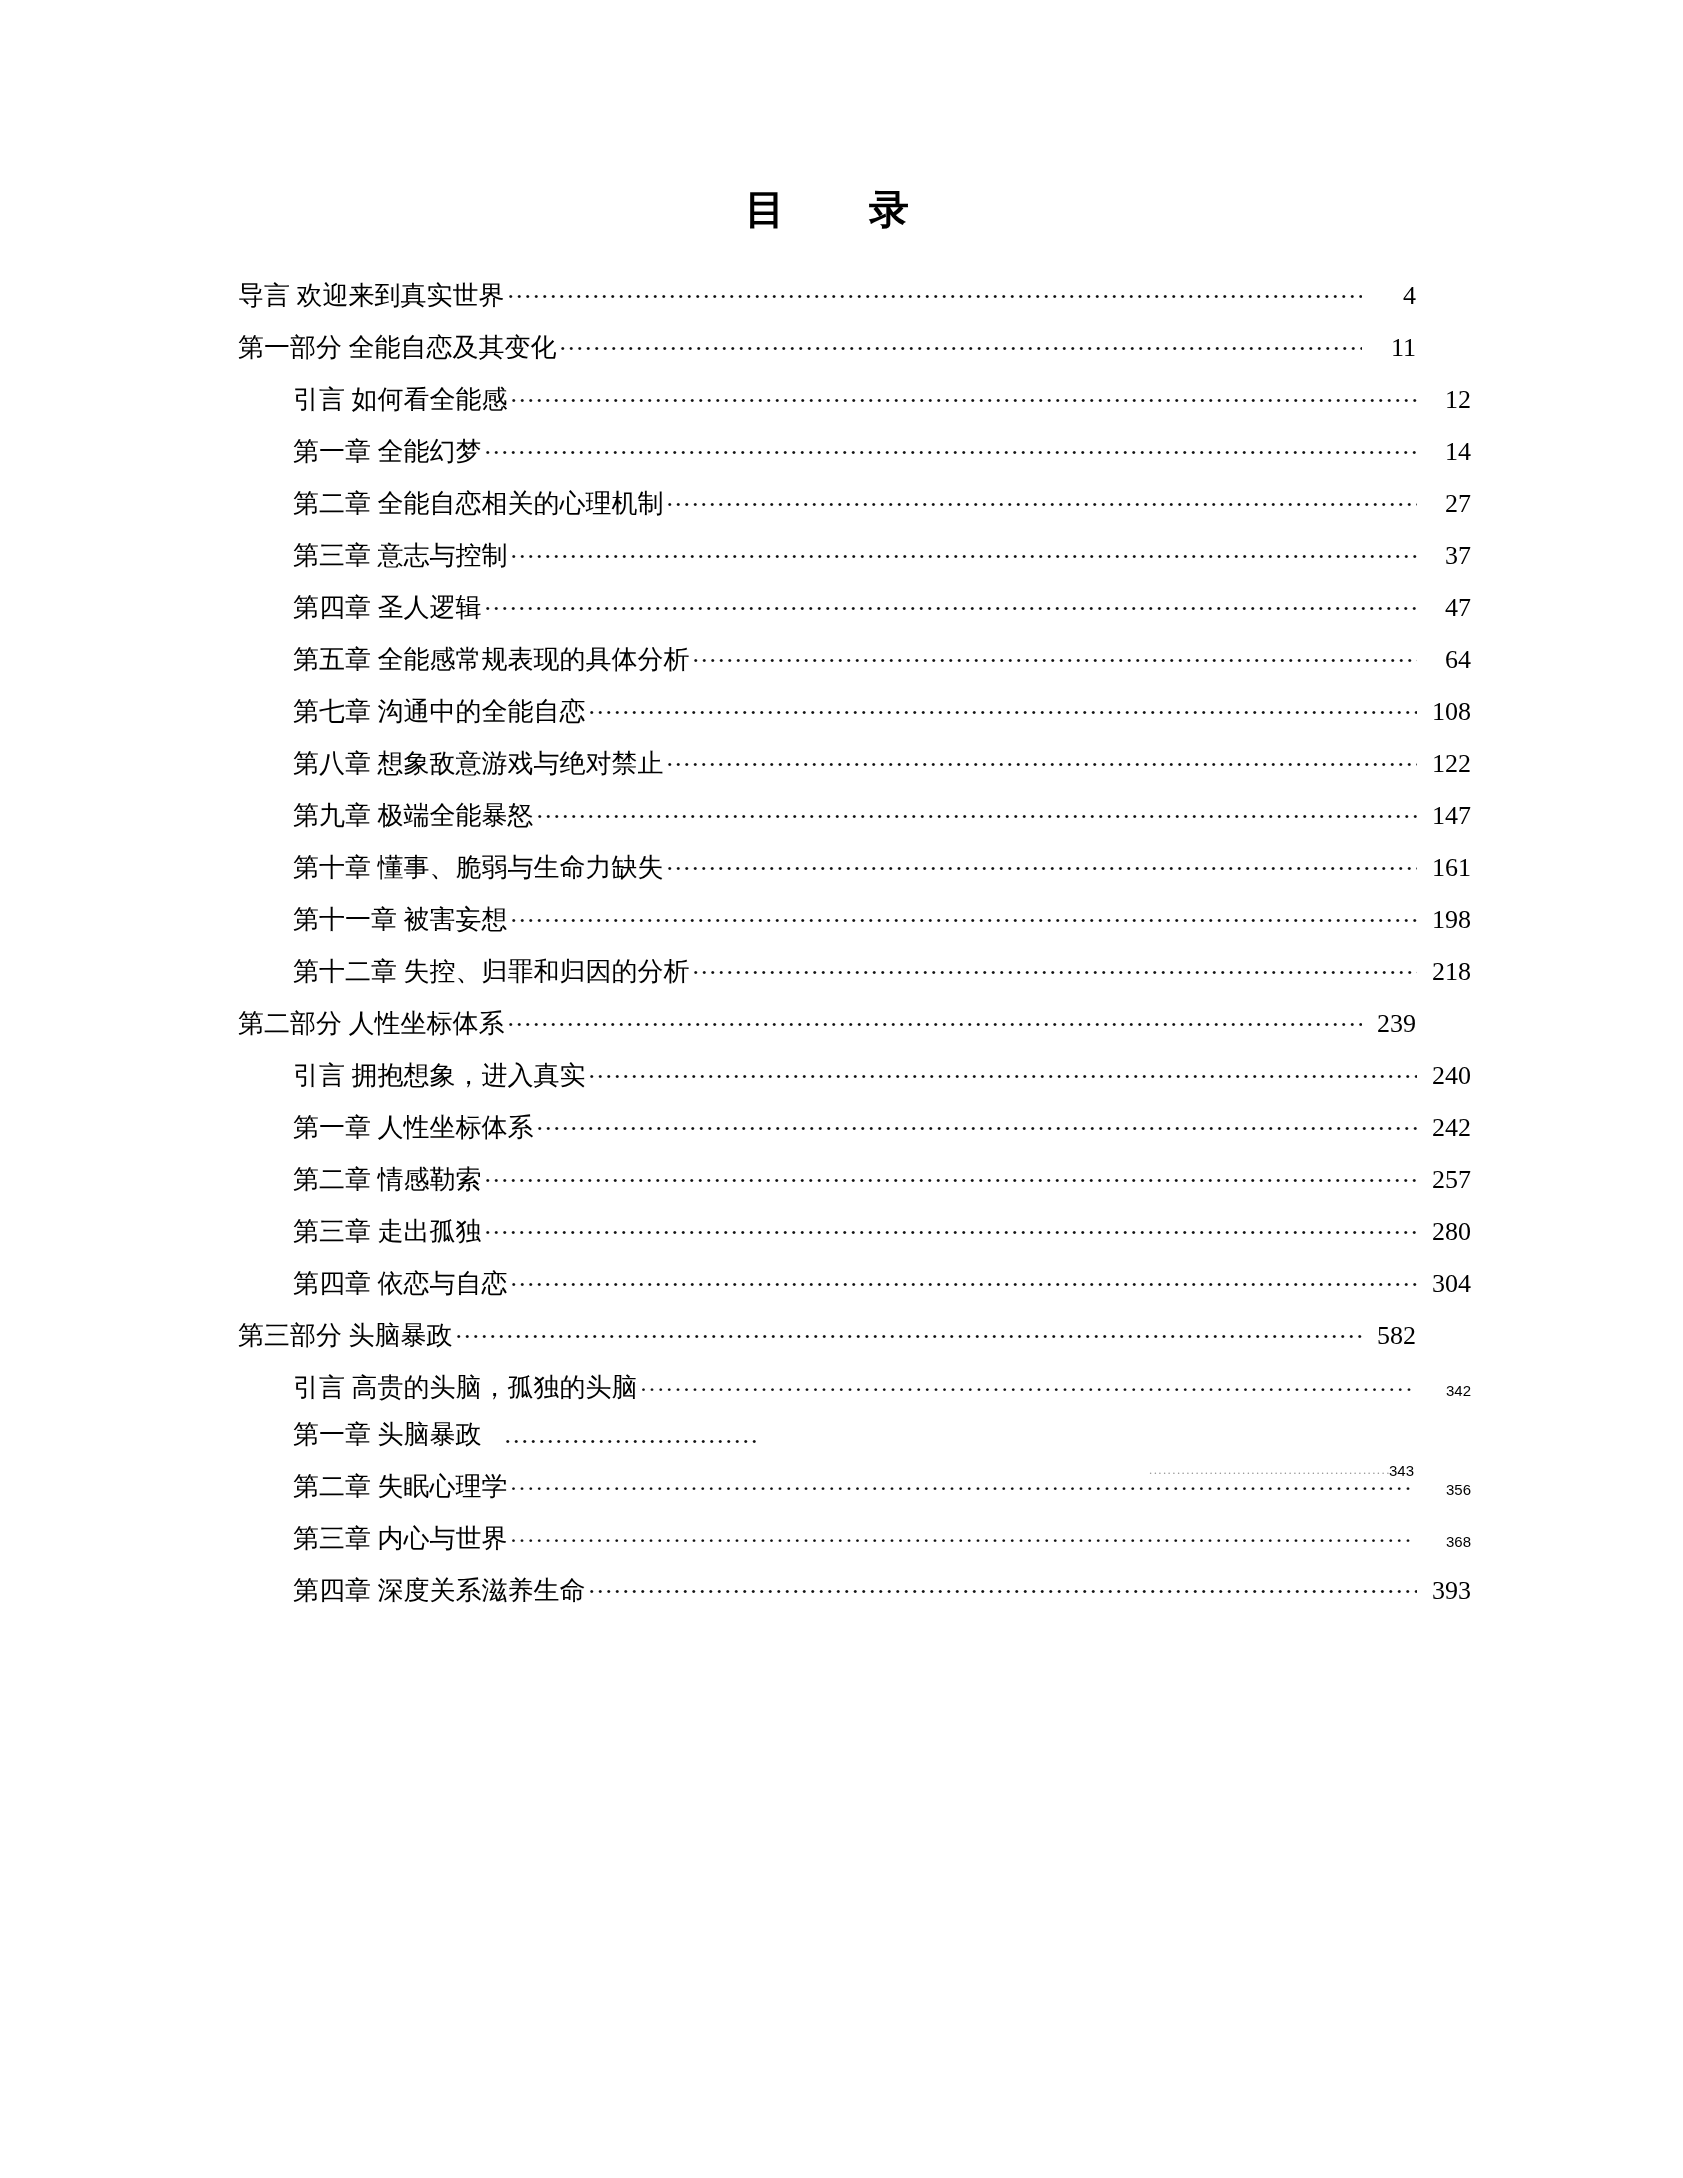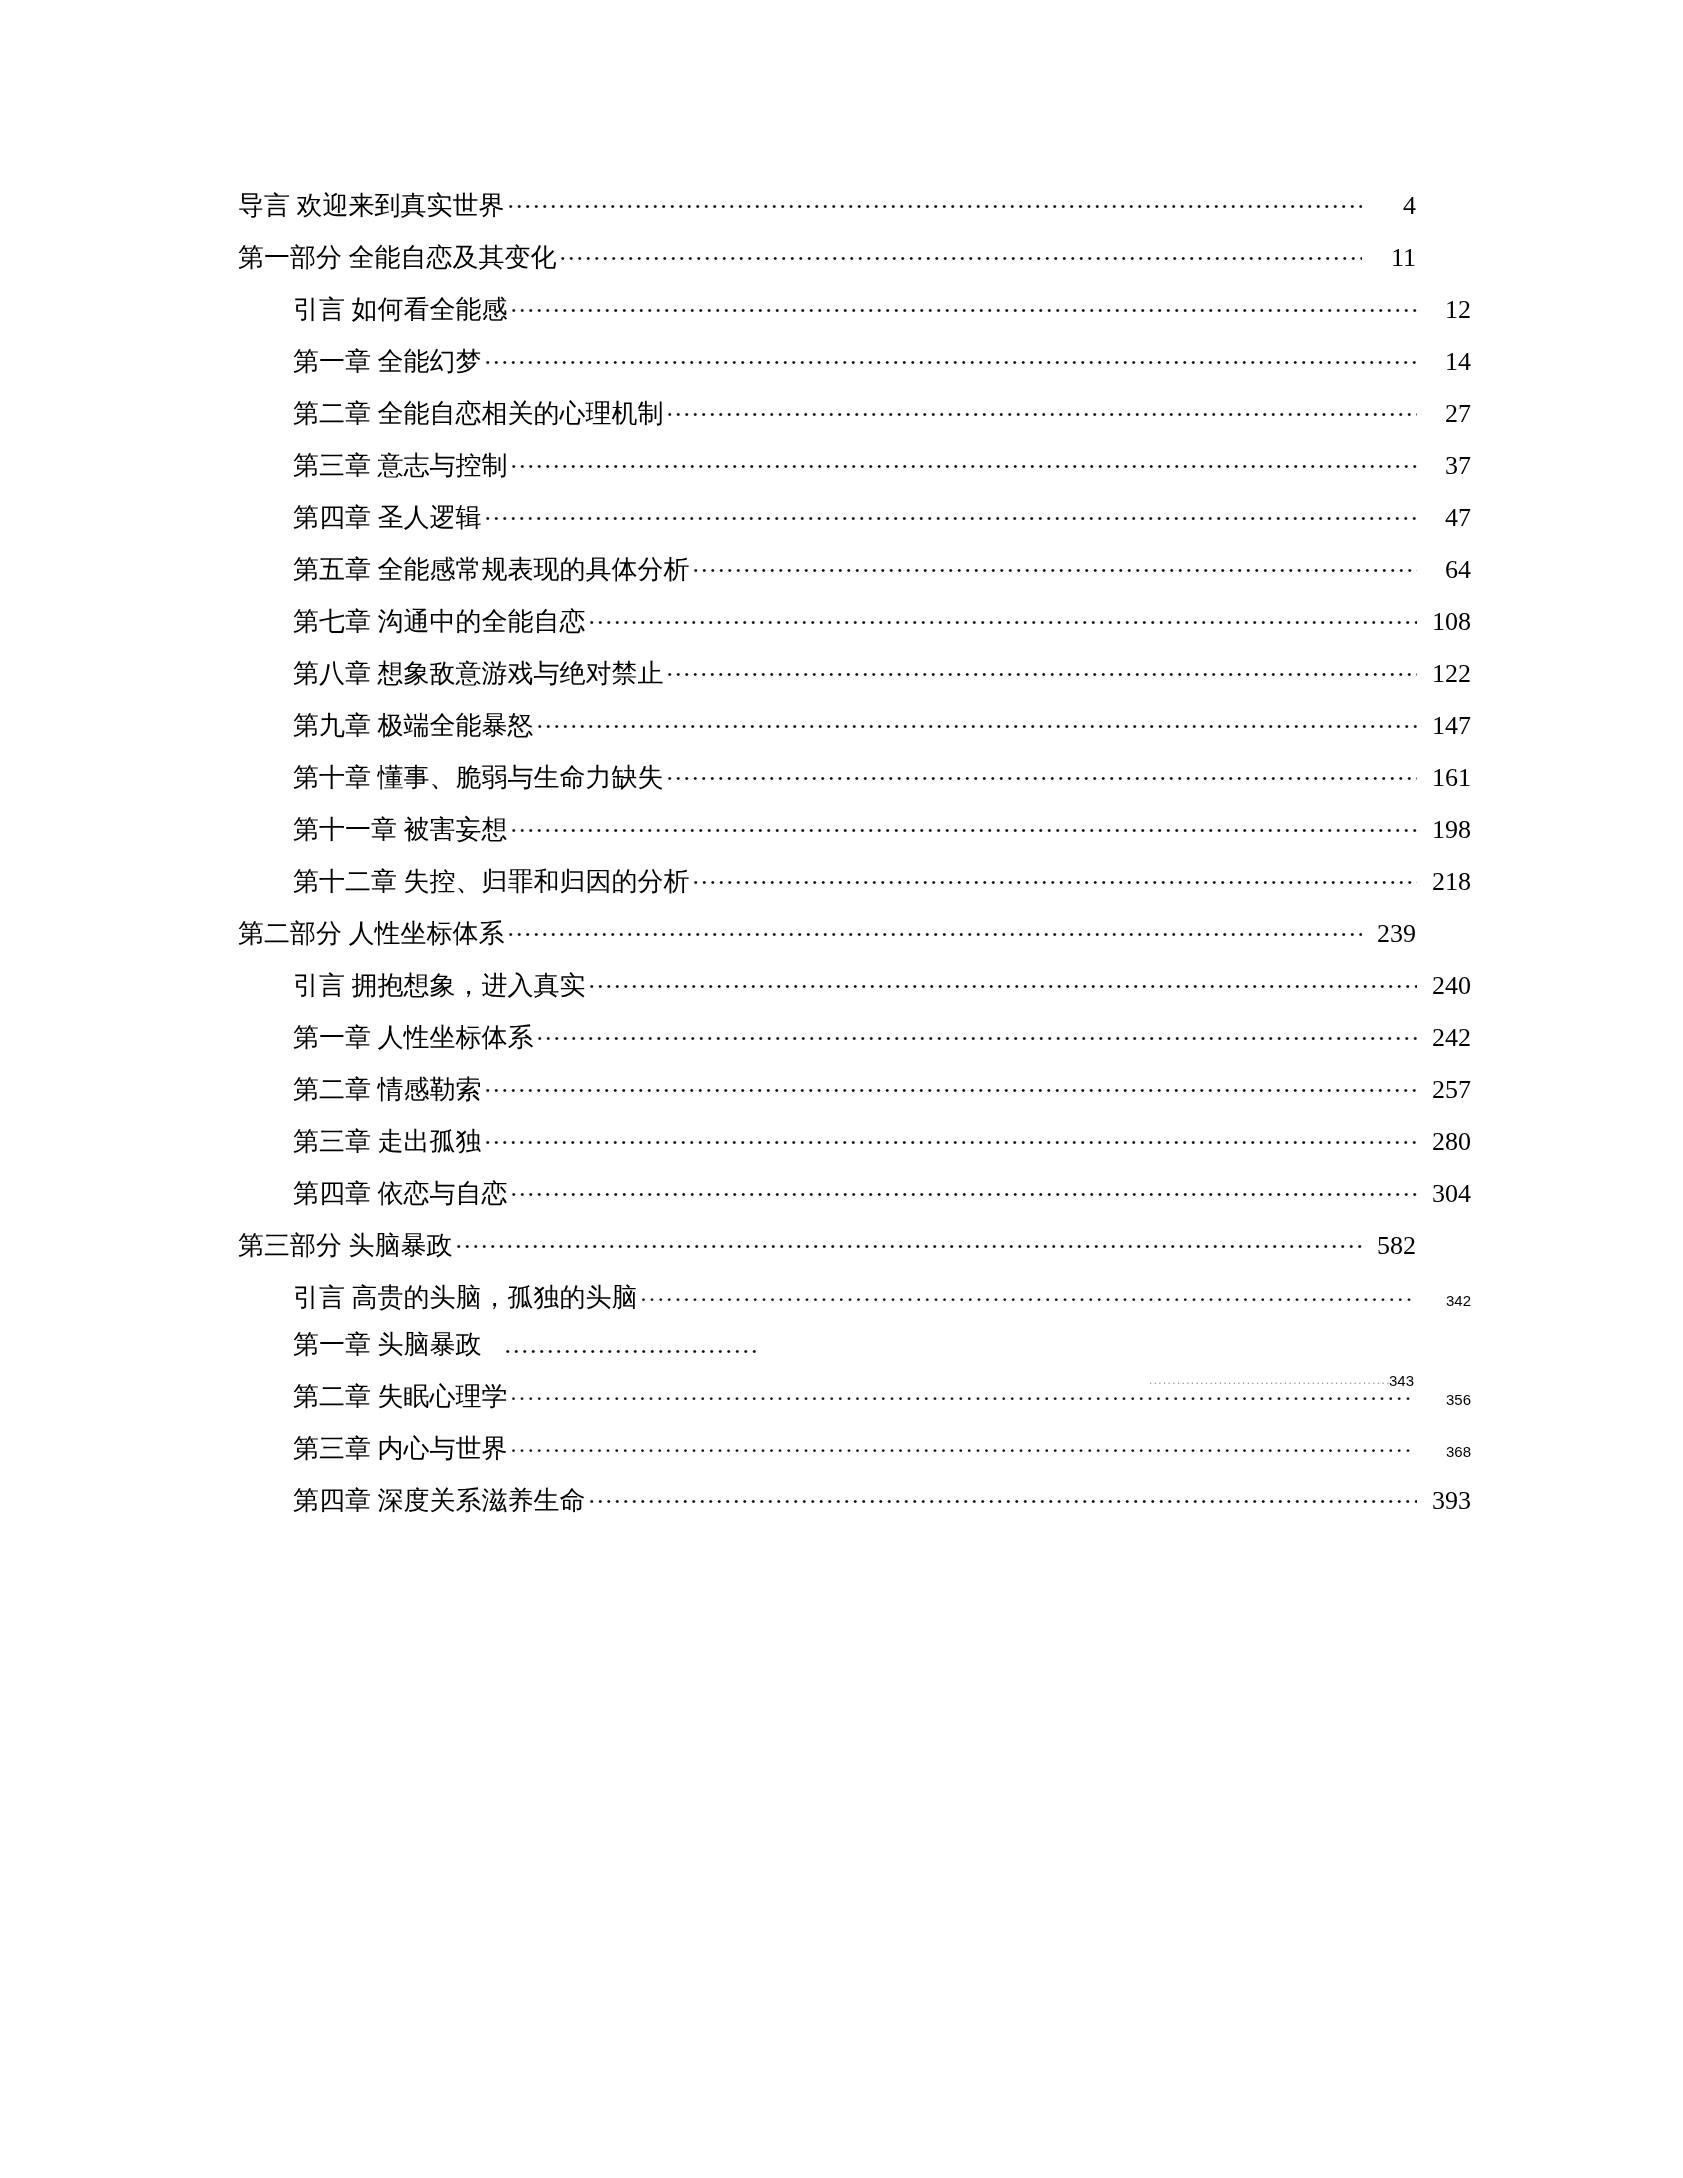--- a/index.html
+++ b/index.html
@@ -169,20 +169,21 @@
     font-size: 15px;
     text-align: right;
   }
 </style>
 </head>
 <body>
 
 <div class="page">
   <div class="content">
 
+    <h1 class="toc-title">目　录</h1>
 
     <ul class="toc-list" id="toc-list">
         <li class="toc-row lvl-0">
           <span class="label">导言  欢迎来到真实世界</span>
           <span class="leader"></span>
           <span class="pageno">4</span>
         </li>
         <li class="toc-row lvl-0">
           <span class="label">第一部分  全能自恋及其变化</span>
           <span class="leader"></span>

